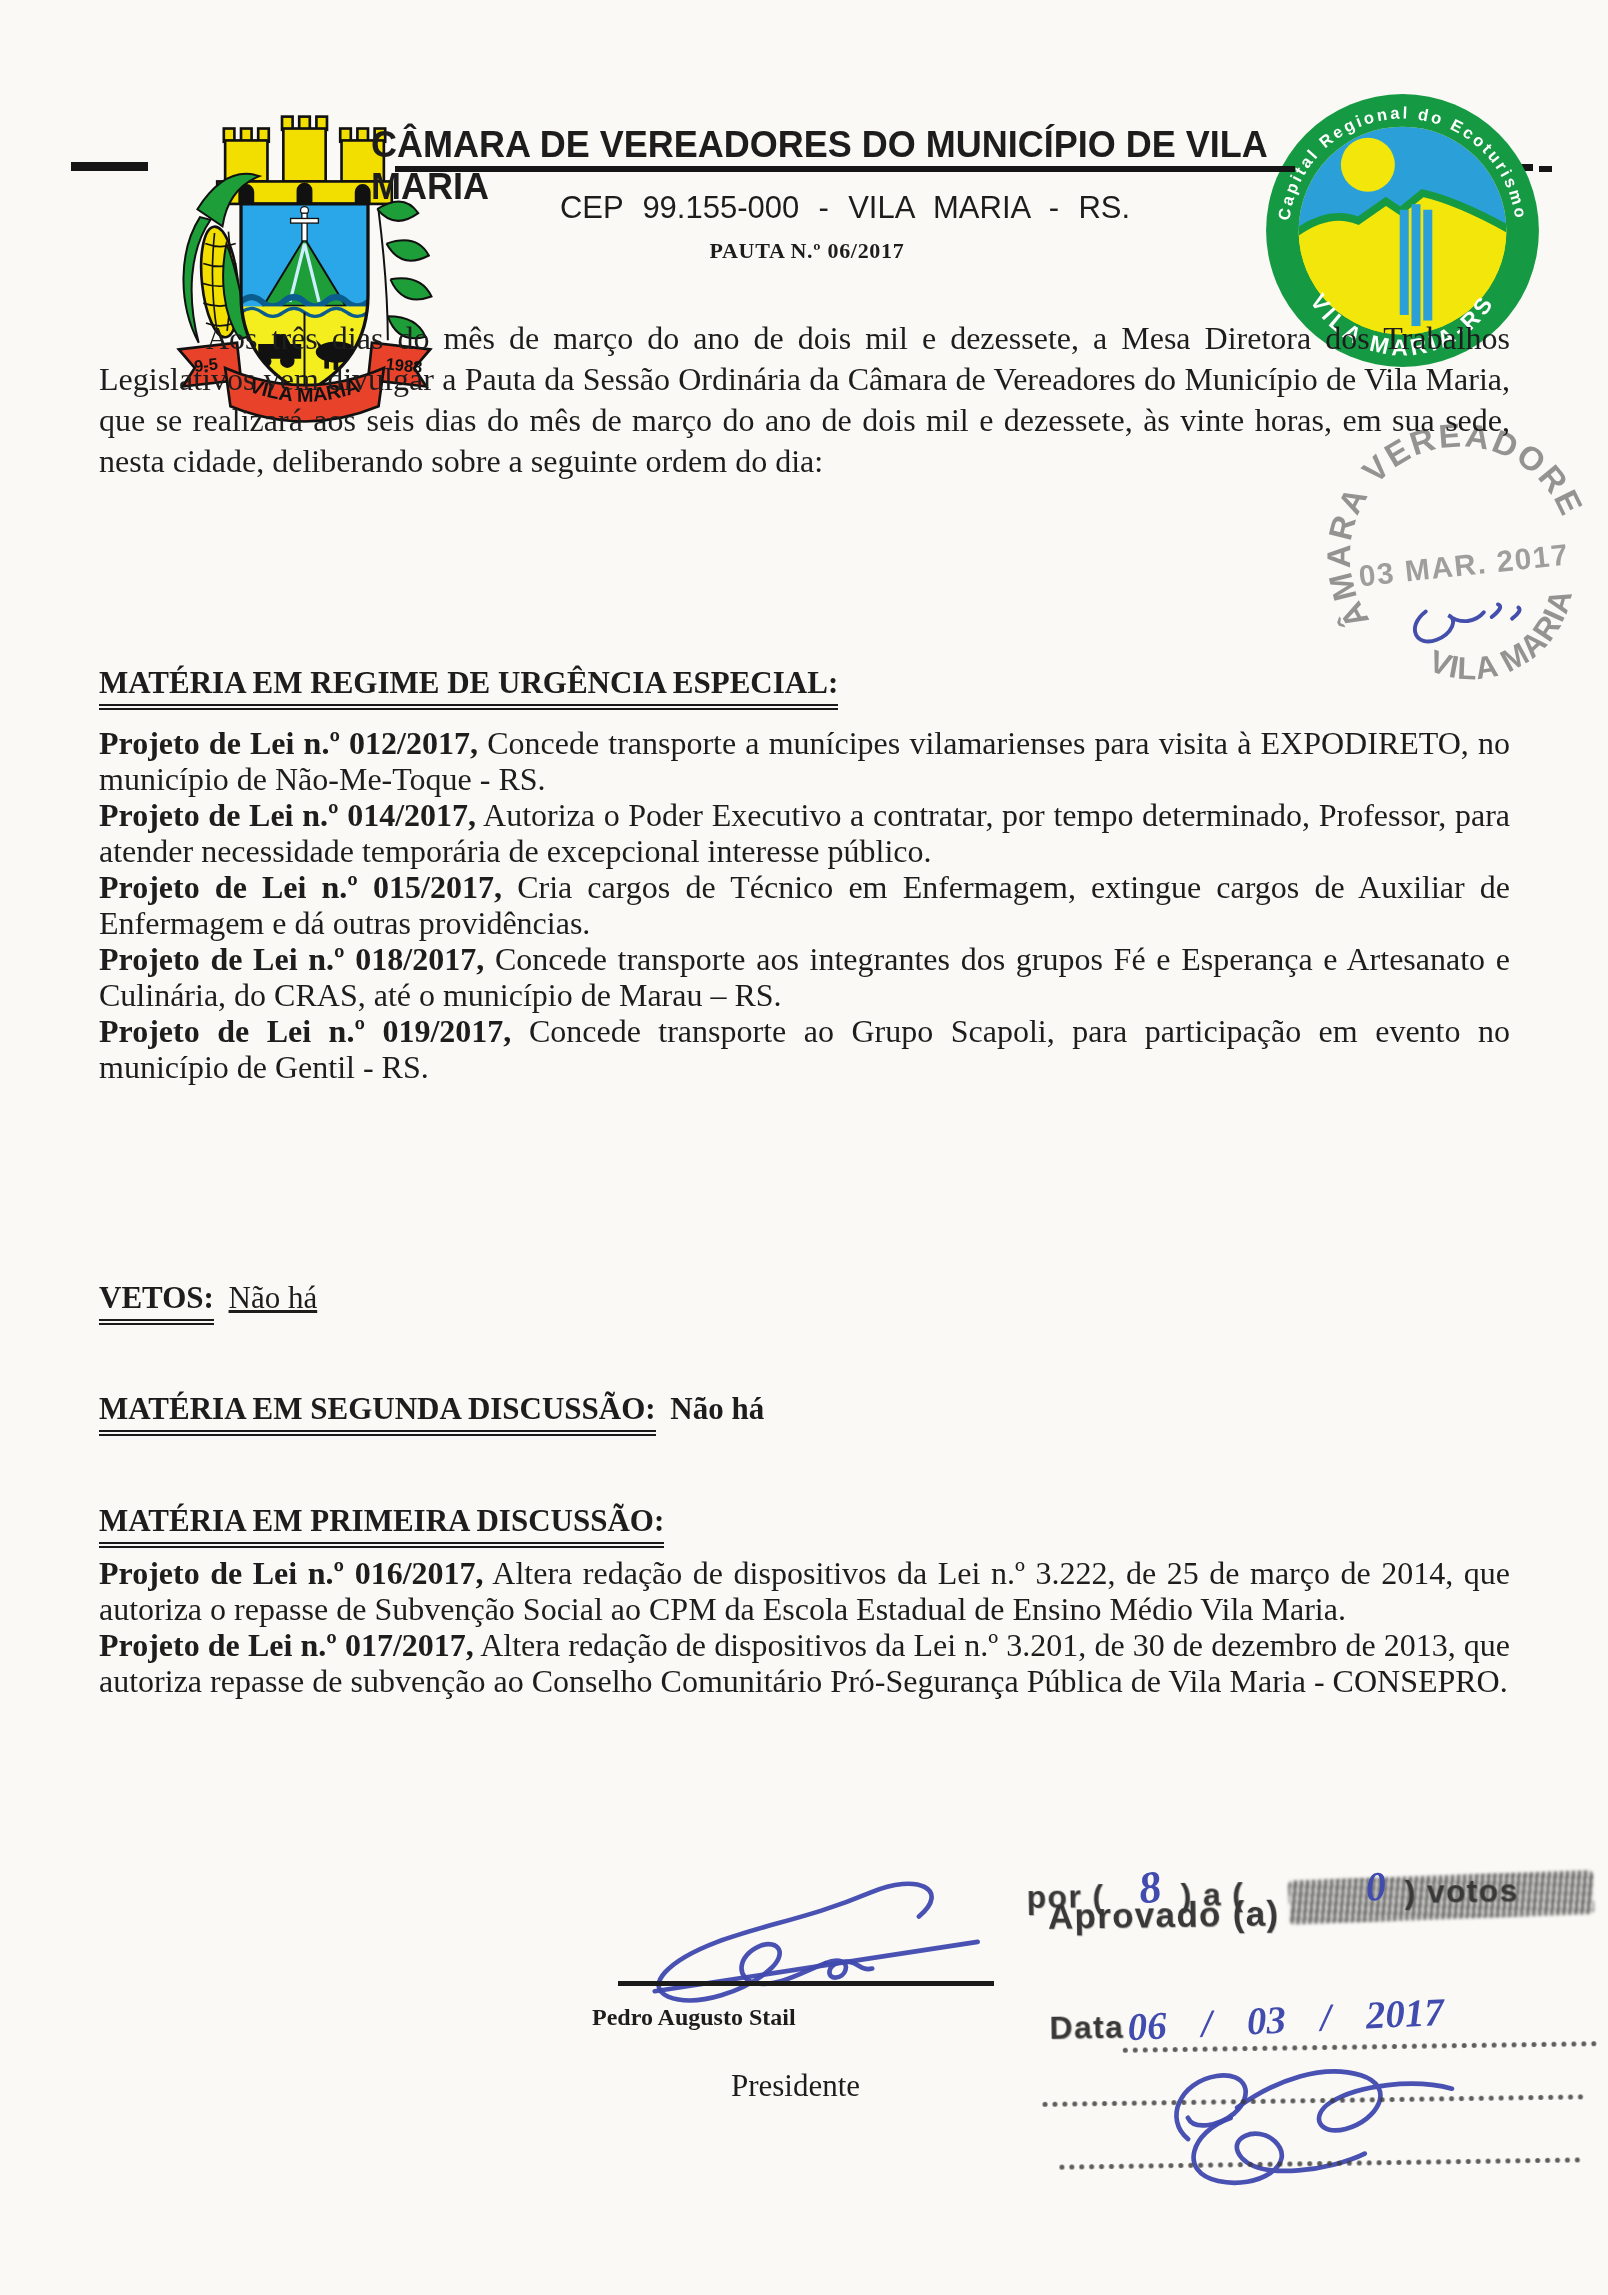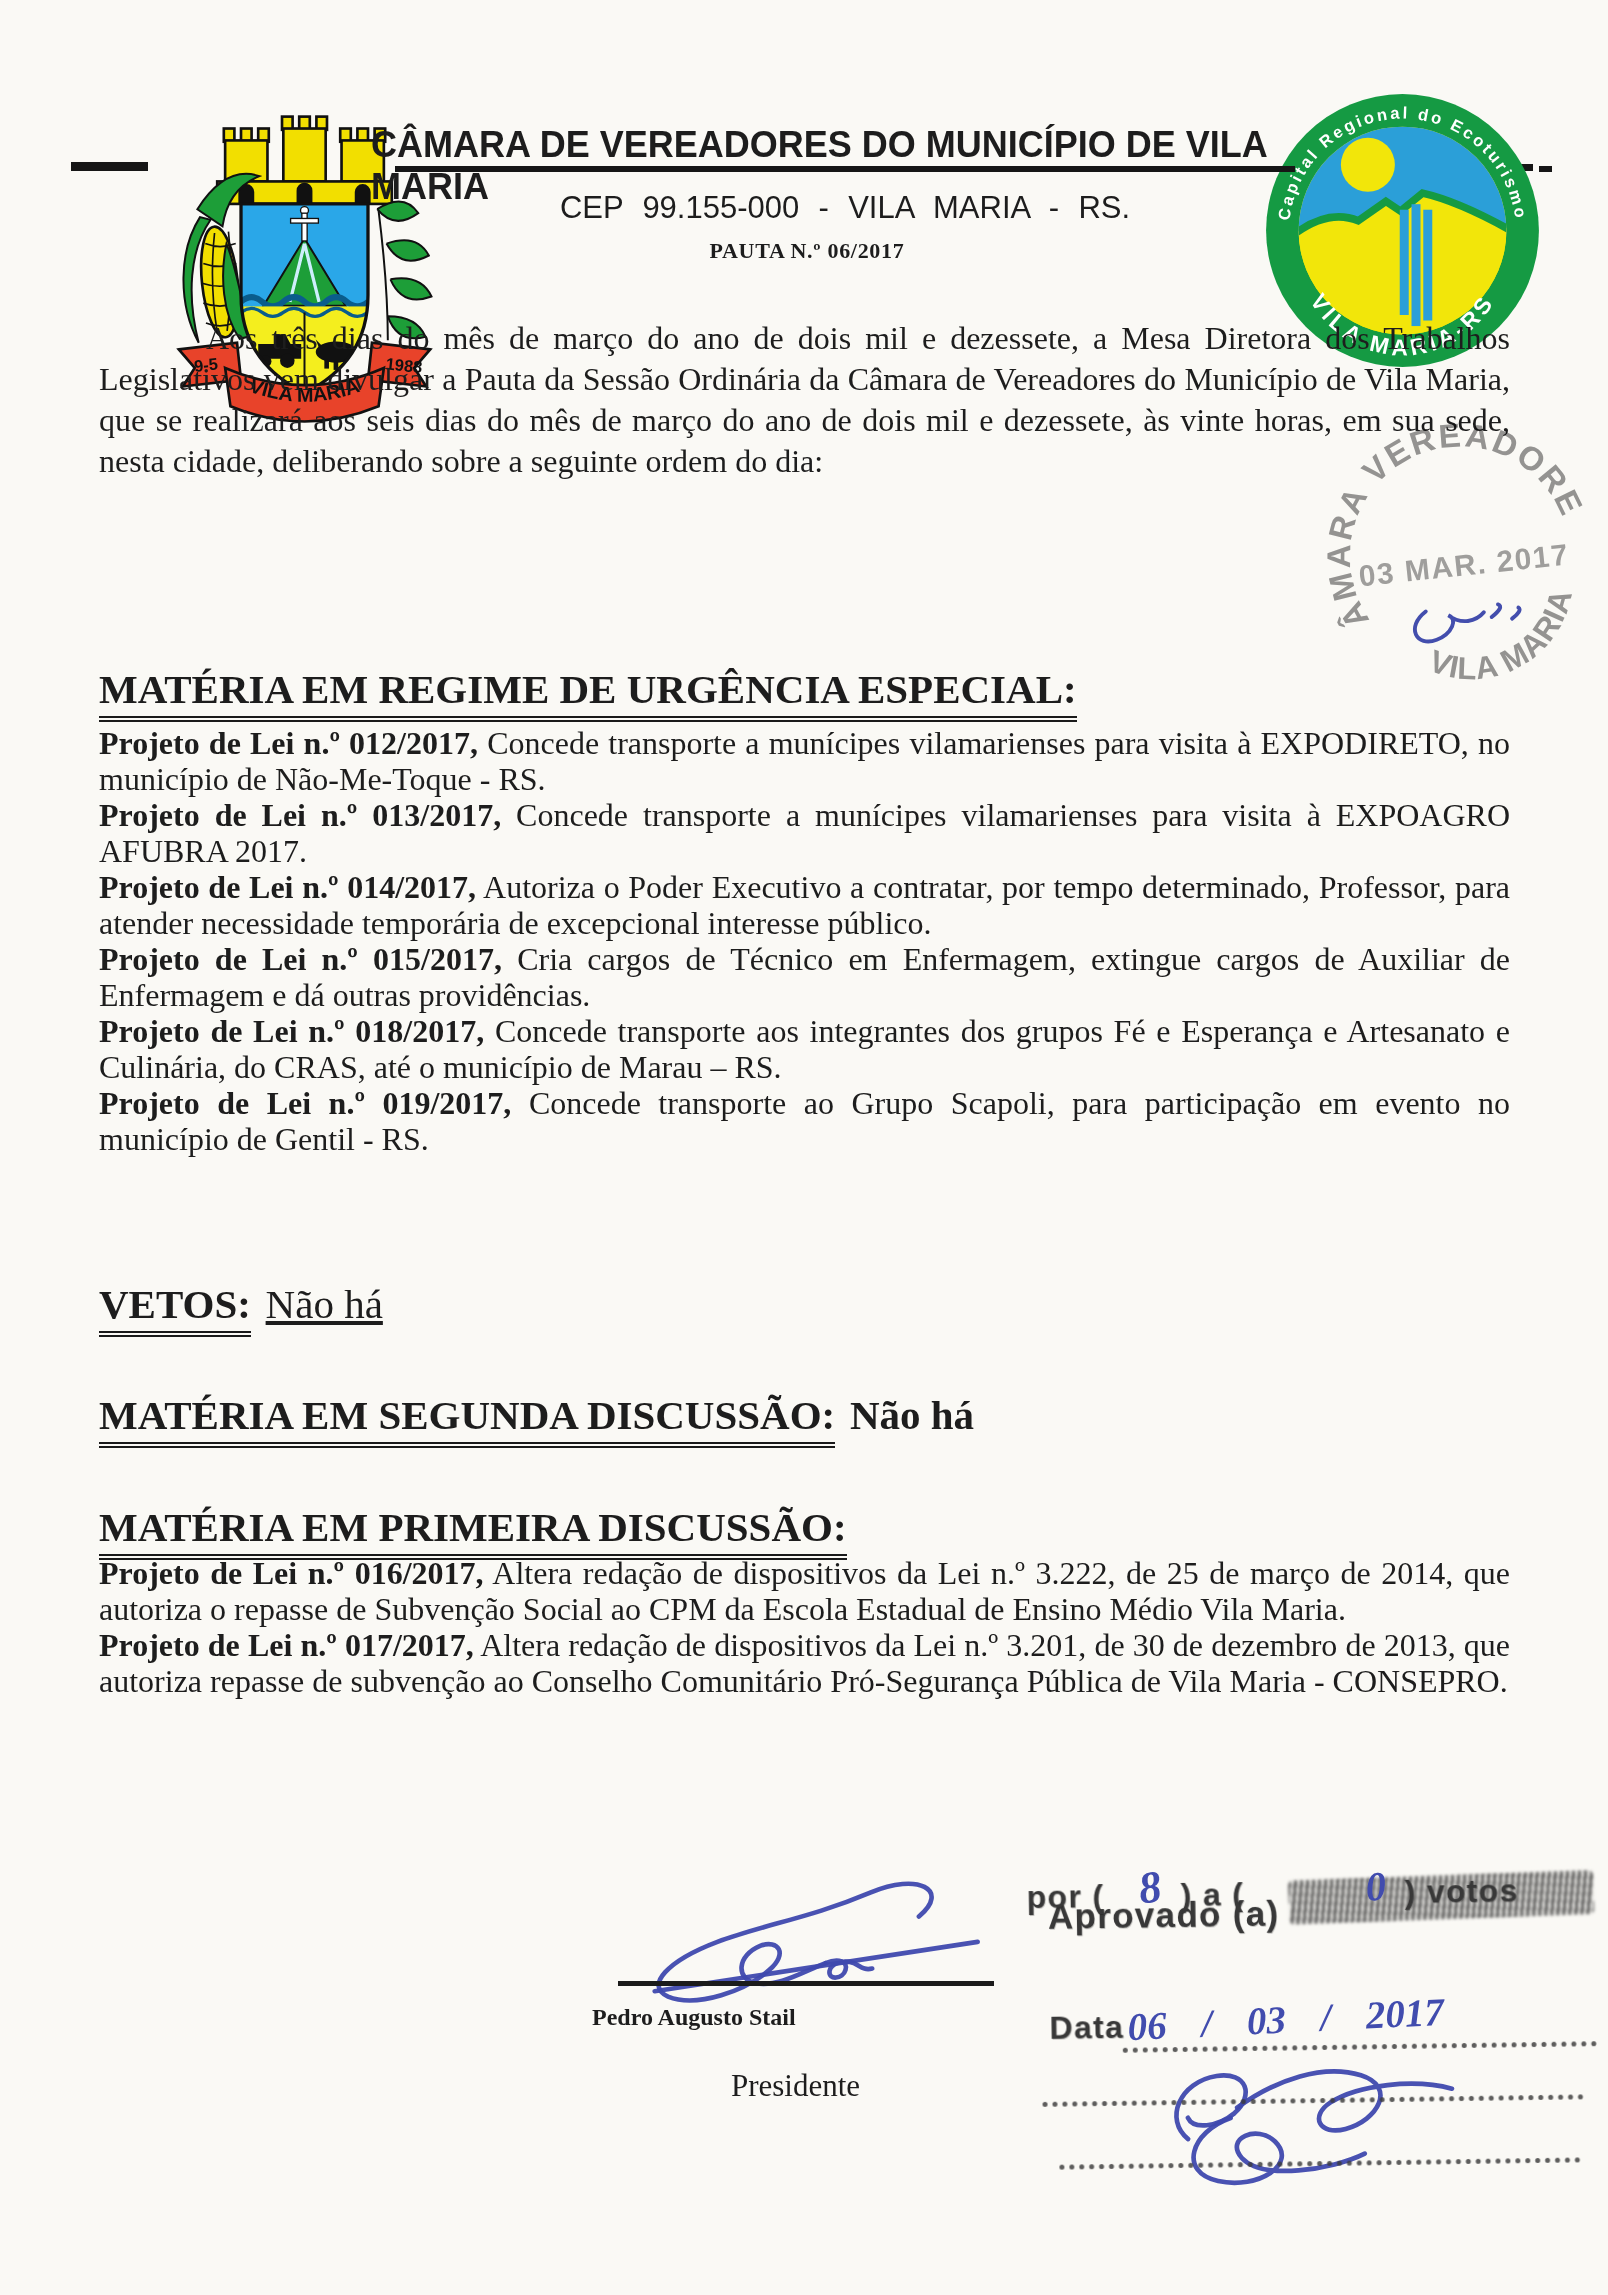--- a/index.html
+++ b/index.html
@@ -11,21 +11,21 @@
   .org{position:absolute;left:371px;top:124px;width:948px;
        font-family:"Liberation Sans","DejaVu Sans",sans-serif;font-weight:bold;font-size:36px;letter-spacing:0px;}
   .org-rule{position:absolute;left:395px;top:166px;width:900px;height:6px;background:#161616;}
   .addr{position:absolute;left:371px;top:190px;width:948px;text-align:center;
         font-family:"Liberation Sans","DejaVu Sans",sans-serif;font-weight:normal;font-size:31px;word-spacing:10.7px;}
   .docnum{position:absolute;left:356px;top:238px;width:902px;text-align:center;
           font-weight:bold;font-size:22px;letter-spacing:0.7px;}
   
   .para{text-align:justify;margin:0;}
   .intro{position:absolute;left:99px;top:318px;width:1411px;font-size:32px;line-height:41px;text-indent:107px;}
-  .sec{position:absolute;left:99px;font-size:41px;font-weight:bold;white-space:nowrap;}
+  .sec{position:absolute;left:99px;font-size:31px;font-weight:bold;white-space:nowrap;}
   .sec .h{border-bottom:6.7px double #1a1a1a;padding-bottom:3.3px;display:inline-block;}
   .sec .inline-reg{font-weight:normal;margin-left:14.7px;}
   .sec .inline-bold{font-weight:bold;margin-left:14.7px;}
   .items{position:absolute;left:99px;width:1411px;font-size:32px;line-height:36px;}
   .items b{font-weight:bold;}
   
   .recv{position:absolute;left:1308px;top:409px;width:314px;height:314px;mix-blend-mode:multiply;filter:blur(0.3px);}
   .recv-arc{fill:#8f8f8f;font-family:"Liberation Sans","DejaVu Sans",sans-serif;font-weight:bold;opacity:.92;}
   .recv-date{fill:#989898;font-family:"Liberation Sans","DejaVu Sans",sans-serif;font-weight:bold;
              font-size:38px;letter-spacing:2px;opacity:.9;}
@@ -189,21 +189,20 @@
     </g>
     <text x="200" y="212" text-anchor="middle" class="recv-date" transform="rotate(-6 200 212)">03 MAR. 2017</text>
     <path d="M150,258 c-26,20 -12,46 14,36 c20,-8 27,-27 15,-31 c16,12 35,8 45,-4 m10,6 c10,-8 14,-14 8,-16 m18,18 c8,-6 12,-12 8,-14" stroke="#4450b4" stroke-width="5" fill="none" stroke-linecap="round"></path>
   </svg>
 
   <div class="sec" style="top:665px;">
     <span class="h">MATÉRIA EM REGIME DE URGÊNCIA ESPECIAL:</span>
   </div>
   <div class="items" style="top:725px;">
     <p class="para"><b>Projeto de Lei n.º 012/2017,</b> <span>Concede transporte a munícipes vilamarienses para visita à EXPODIRETO, no município de Não-Me-Toque - RS.</span></p>
-    <p class="para"><b>Projeto de Lei n.º 013/2017,</b> <span>Concede transporte a munícipes vilamarienses para visita à EXPOAGRO AFUBRA 2017.</span></p>
     <p class="para"><b>Projeto de Lei n.º 014/2017,</b> <span>Autoriza o Poder Executivo a contratar, por tempo determinado, Professor, para atender necessidade temporária de excepcional interesse público.</span></p>
     <p class="para"><b>Projeto de Lei n.º 015/2017,</b> <span>Cria cargos de Técnico em Enfermagem, extingue cargos de Auxiliar de Enfermagem e dá outras providências.</span></p>
     <p class="para"><b>Projeto de Lei n.º 018/2017,</b> <span>Concede transporte aos integrantes dos grupos Fé e Esperança e Artesanato e Culinária, do CRAS, até o município de Marau – RS.</span></p>
     <p class="para"><b>Projeto de Lei n.º 019/2017,</b> <span>Concede transporte ao Grupo Scapoli, para participação em evento no município de Gentil - RS.</span></p>
   </div>
 
   <div class="sec" style="top:1280px;text-decoration:underline;">
     <span class="h">VETOS:</span><span class="inline-reg">Não há</span>
   </div>
 

